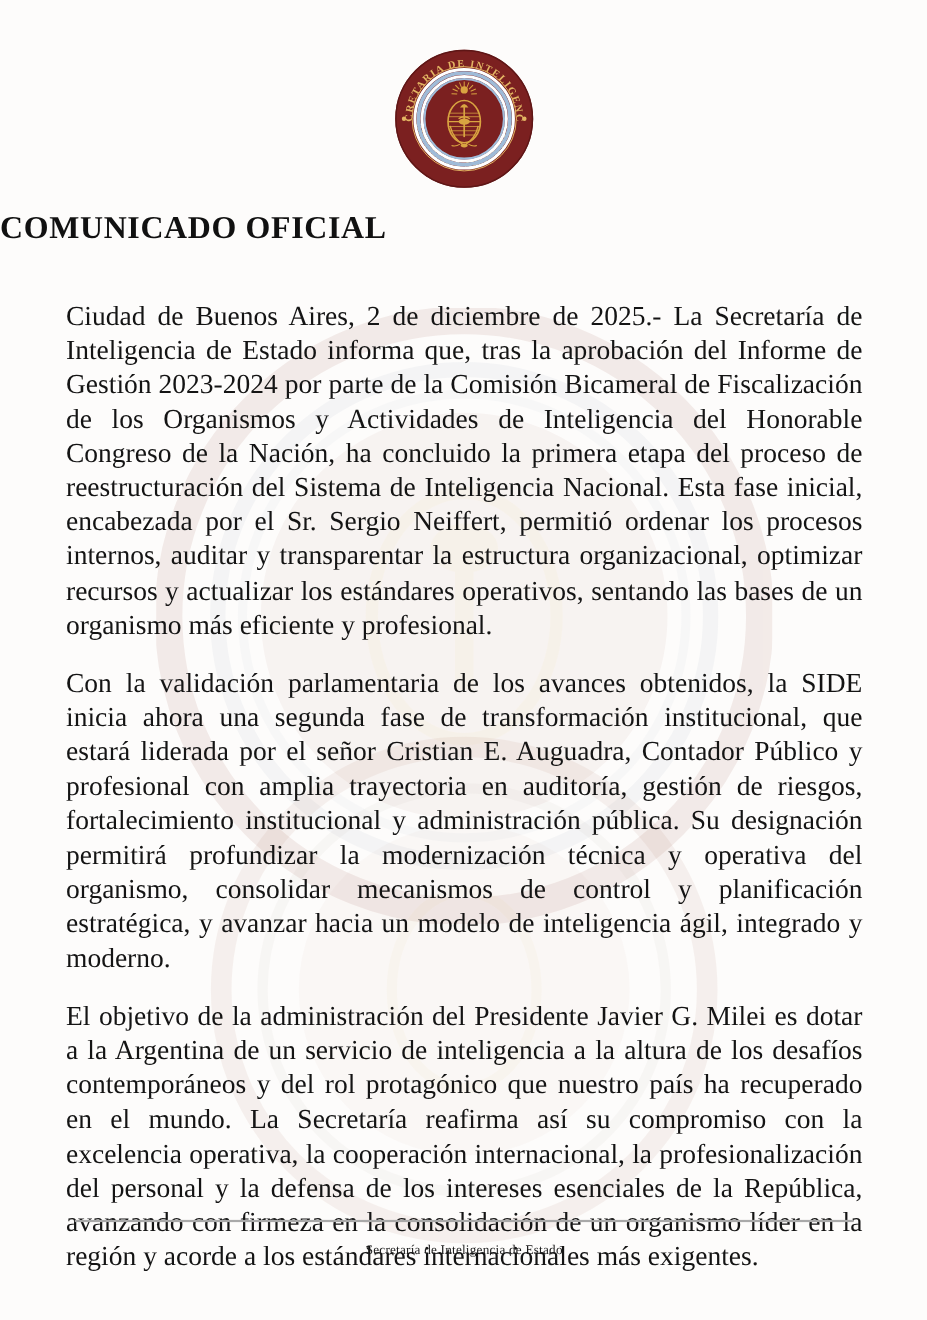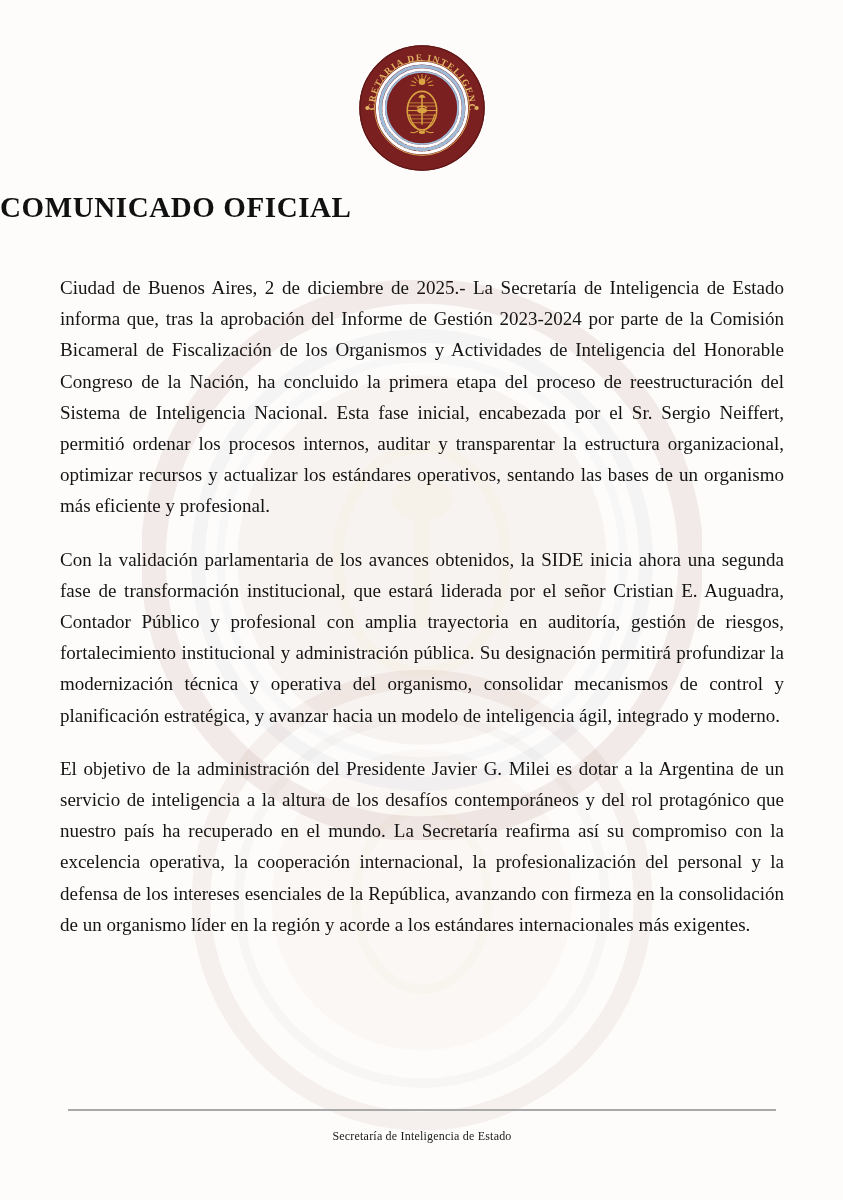--- a/index.html
+++ b/index.html
@@ -80,21 +80,21 @@
   
   .body-block {
     position: absolute;
     left: 60px;
     top: 272px;
     width: 724px;
     z-index: 3;
   }
   .para {
     margin: 0 0 22px 0;
-    font-size: 19px;
+    font-size: 25px;
     line-height: 31.2px;
     color: #141414;
     text-align: justify;
     text-justify: inter-word;
   }
   .para:last-child {
     margin-bottom: 0;
   }
 
   

